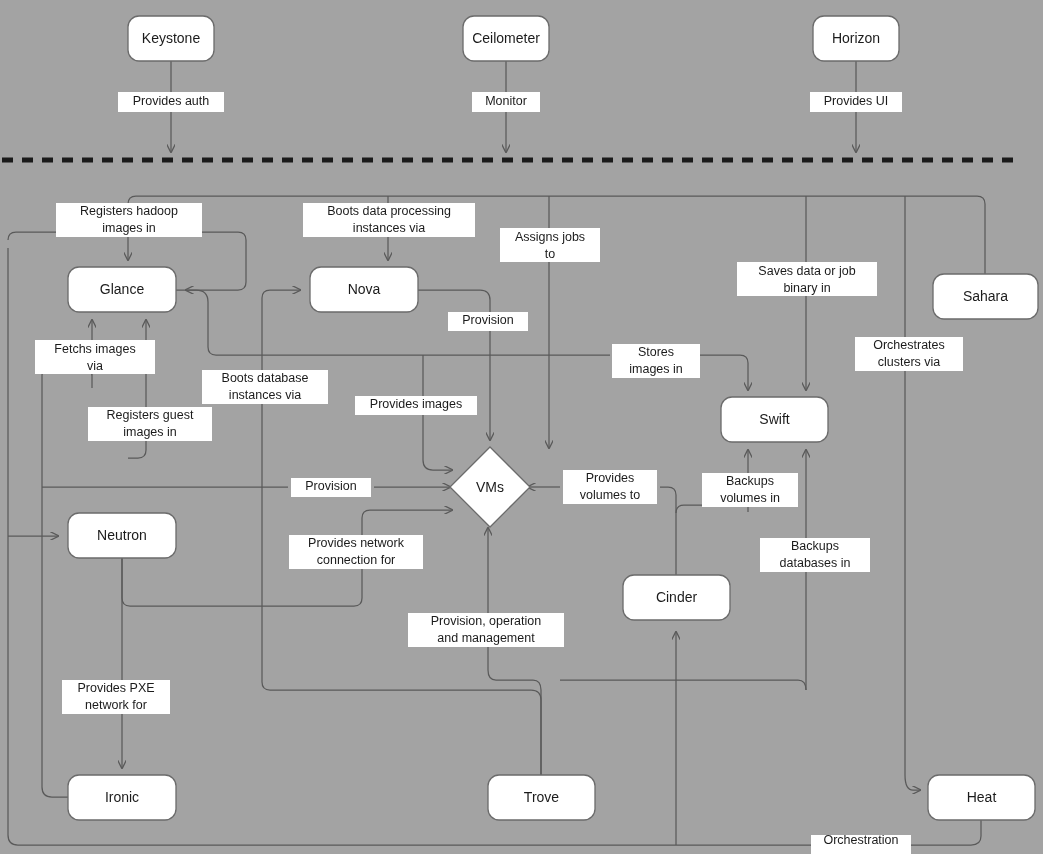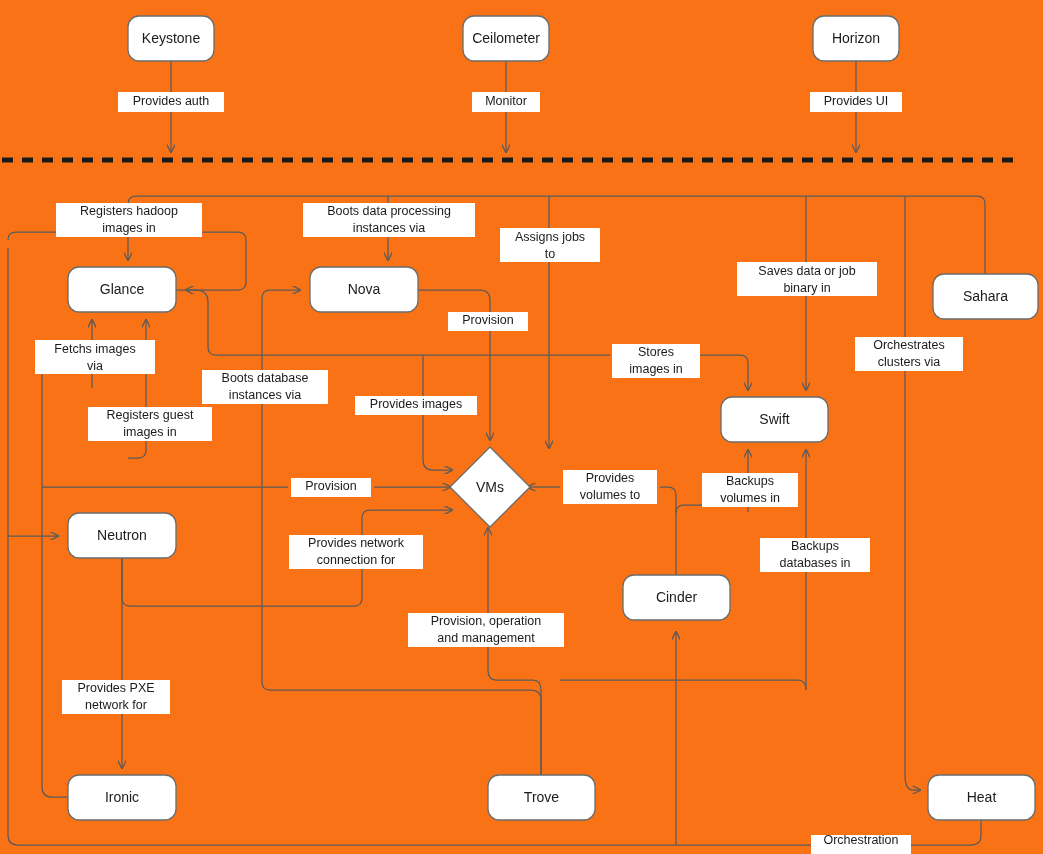--- a/index.html
+++ b/index.html
@@ -1,21 +1,21 @@
 <!DOCTYPE html>
 <html><head>
 <meta charset="utf-8">
 <title>OpenStack Services Relationship Diagram</title>
 <style>
   html,body{margin:0;padding:0;background:#ffffff;}
   body{
     font-family:"Liberation Sans", sans-serif;
     width:1043px;height:854px;overflow:hidden;
   }
-  #canvas-wrap{position:relative;width:1043px;height:854px;background:#f97316;}
+  #canvas-wrap{position:relative;width:1043px;height:854px;background:#a3a3a3;}
   svg#diagram{position:absolute;left:0;top:0;width:1043px;height:854px;display:block;}
   .edge{fill:none;stroke:#5a5a5a;stroke-width:1.25;}
   .edge-dash{fill:none;stroke:#1a1a1a;stroke-width:5;stroke-linecap:butt;
              stroke-dasharray:11 9;}
   .node-box{fill:#ffffff;stroke:#6b6b6b;stroke-width:1.3;}
   .node-diamond{fill:#ffffff;stroke:#6b6b6b;stroke-width:1.3;}
   text{font-family:"Liberation Sans", sans-serif;fill:#1b1b1b;}
   .node-label{font-size:14px;text-anchor:middle;dominant-baseline:middle;}
   .edge-label{font-size:12.5px;text-anchor:middle;dominant-baseline:middle;fill:#1b1b1b;}
 </style>

